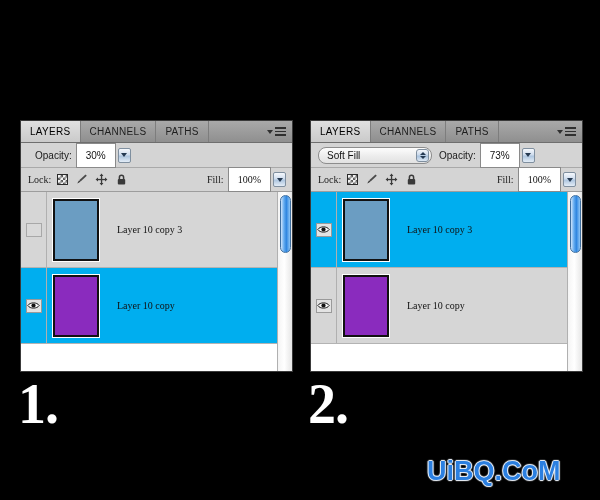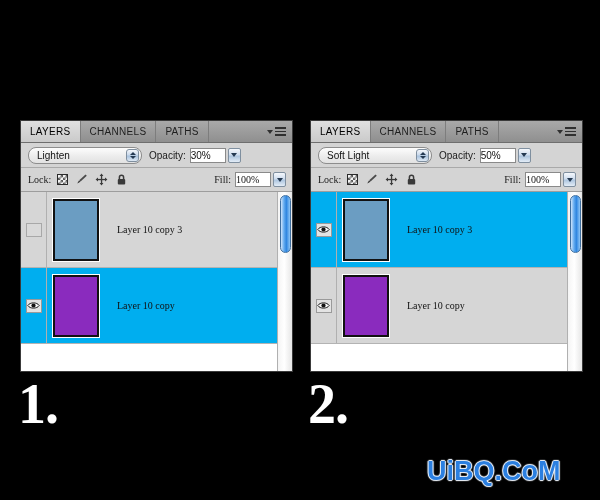--- a/index.html
+++ b/index.html
@@ -133,28 +133,28 @@
     border-top: 3px solid #253a52;
   }
   .fieldlabel {
     font-size: 10px;
     color: #1a1a1a;
     margin-left: 7px;
     margin-right: 4px;
     white-space: nowrap;
   }
   .numfield {
-    height: 15px;
+    height: 25px;
     min-width: 36px;
     background: #ffffff;
     border: 1px solid #8a8a8a;
     display: flex;
     align-items: center;
     justify-content: flex-start;
-    padding: 0 0;
+    padding: 0 9px;
     font-size: 10px;
     color: #111;
     box-sizing: border-box;
   }
   .smallarrow {
     width: 13px; height: 15px;
     margin-left: 2px;
     border: 1px solid #7f8f9f;
     border-radius: 2px;
     background: linear-gradient(to bottom, #f5f8fc 0%, #cfddee 45%, #aec6e0 55%, #e3ecf6 100%);
@@ -330,27 +330,20 @@
       <span class="tri-down"></span>
       <span class="burger">
           <i></i>
           <i></i>
           <i></i>
         </span>
     </div>
   </div>
 
   <div class="row-blend">
-    <div class="combo">
-      <span class="label">Lighten</span>
-      <span class="spinbox">
-        <span class="spin-up"></span>
-          <span class="spin-dn"></span>
-      </span>
-    </div>
     <span class="fieldlabel">Opacity:</span>
     <span class="numfield">30%</span>
     <span class="smallarrow">
         <span class="tri"></span>
       </span>
   </div>
 
   <div class="row-lock">
     <span class="lockword">Lock:</span>
     <span class="lockicons">
@@ -428,28 +421,28 @@
       <span class="burger">
           <i></i>
           <i></i>
           <i></i>
         </span>
     </div>
   </div>
 
   <div class="row-blend">
     <div class="combo">
-      <span class="label">Soft Light</span>
+      <span class="label">Soft Fill</span>
       <span class="spinbox">
         <span class="spin-up"></span>
           <span class="spin-dn"></span>
       </span>
     </div>
     <span class="fieldlabel">Opacity:</span>
-    <span class="numfield">50%</span>
+    <span class="numfield">73%</span>
     <span class="smallarrow">
         <span class="tri"></span>
       </span>
   </div>
 
   <div class="row-lock">
     <span class="lockword">Lock:</span>
     <span class="lockicons">
       <span class="ic-checker"></span>
       <svg width="13" height="13" viewBox="0 0 13 13">

